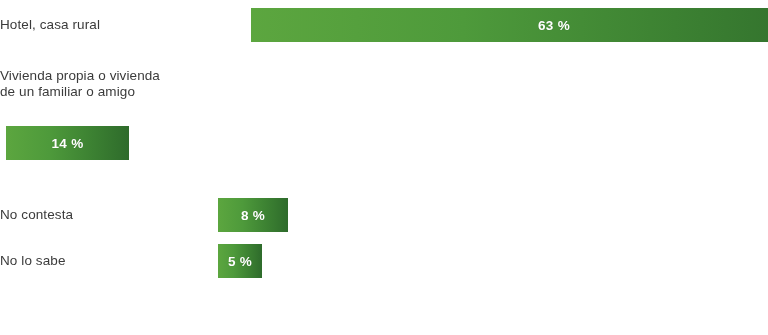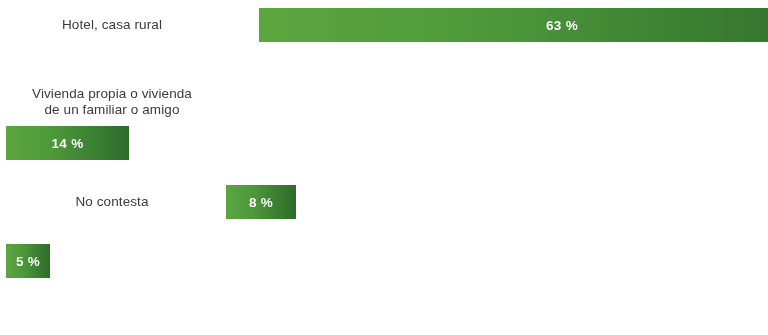--- a/index.html
+++ b/index.html
@@ -27,29 +27,28 @@
     left: 0;
     width: 768px;
     height: 34px;
     display: flex;
     align-items: center;
   }
 
   .cat-label {
     width: 212px;
     flex: 0 0 212px;
-    text-align: center;
+    text-align: left;
     padding-right: 4px;
     font-size: 13.5px;
     line-height: 16.5px;
     color: #3b3b3b;
     font-weight: normal;
     letter-spacing: 0.1px;
     white-space: pre-line;
-    margin-left: 8px;
   }
 
   .bar-track {
     position: relative;
     flex: 1 1 auto;
     height: 34px;
     margin-left: 6px;
   }
 
   .bar {
@@ -79,43 +78,44 @@
 
   <div class="row" style="top:8px;">
     <div class="cat-label">Hotel, casa rural</div>
     <div class="bar-track">
       <div class="bar" style="width:606px;margin-left:33px;">
         <span class="bar-value">63 %</span>
       </div>
     </div>
   </div>
 
-  <div class="row" style="top:85px;">
+  <div class="row" style="top:67px;">
     <div class="cat-label">Vivienda propia o vivienda
 de un familiar o amigo</div>
   </div>
 
   <div class="row" style="top:126px;">
     <div class="bar-track">
       <div class="bar" style="width:123px;">
         <span class="bar-value">14 %</span>
       </div>
     </div>
   </div>
 
-  <div class="row" style="top:185px;">
+  <div class="row" style="top:198px;">
     <div class="cat-label">No contesta</div>
     <div class="bar-track">
       <div class="bar" style="width:70px;">
         <span class="bar-value">8 %</span>
       </div>
     </div>
   </div>
 
   <div class="row" style="top:244px;">
+    <div class="cat-label">No lo sabe</div>
     <div class="bar-track">
       <div class="bar" style="width:44px;">
         <span class="bar-value">5 %</span>
       </div>
     </div>
   </div>
 
 
 </div>
 

